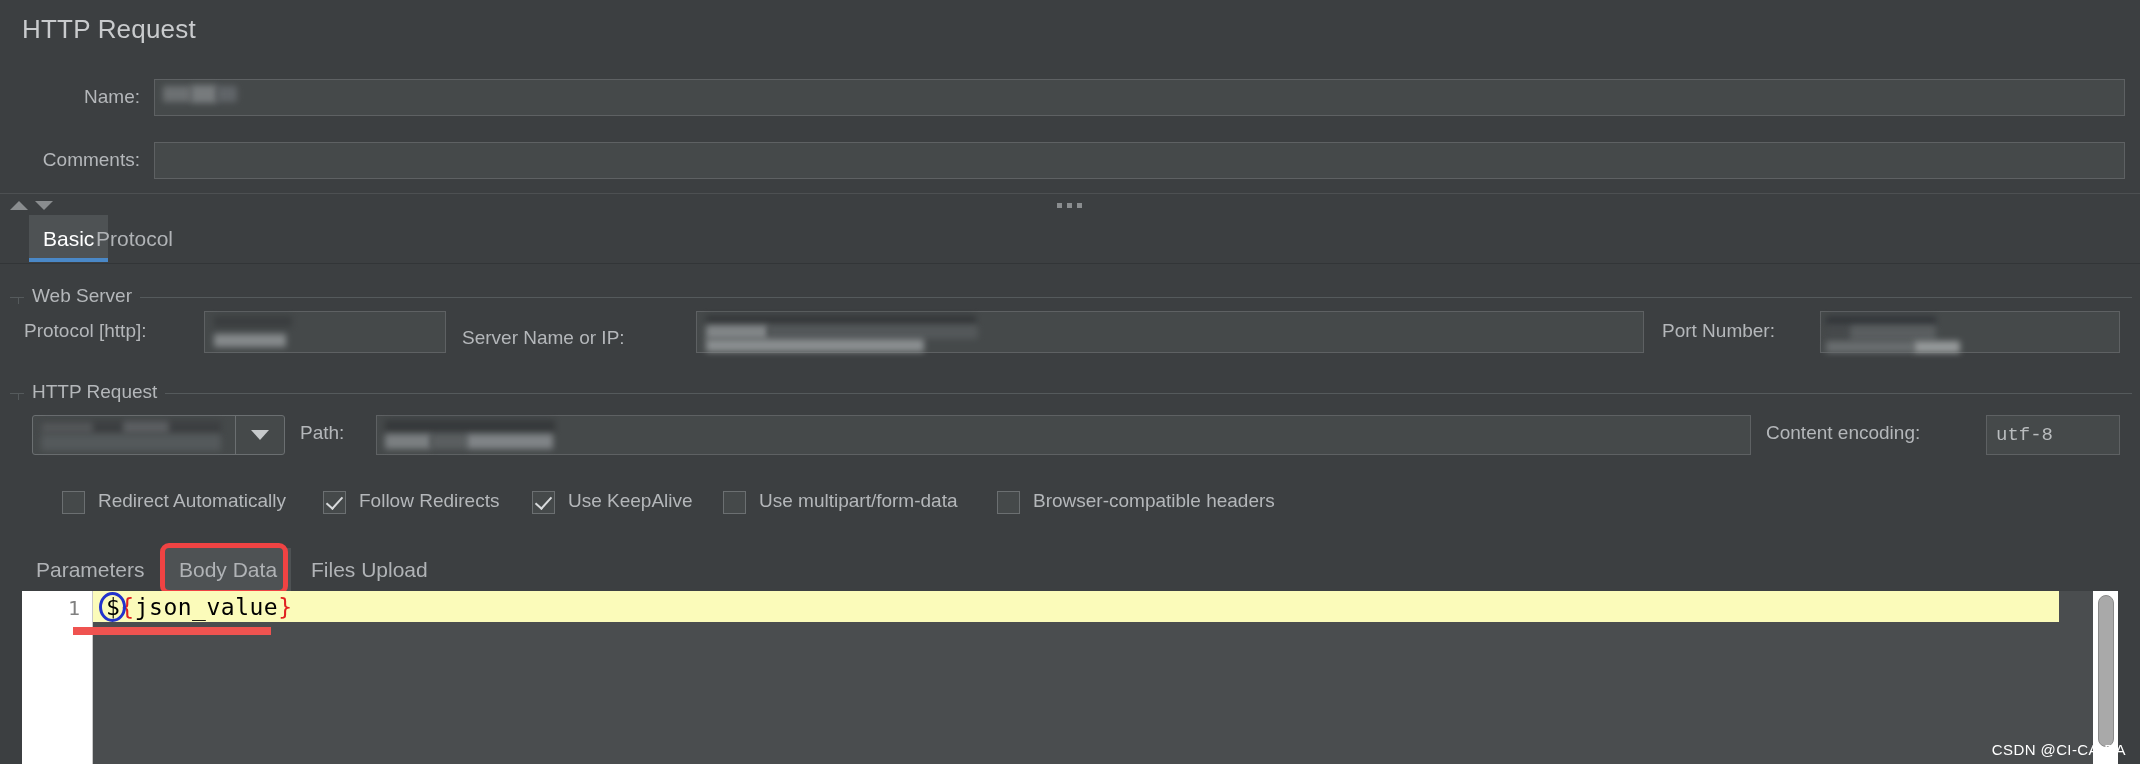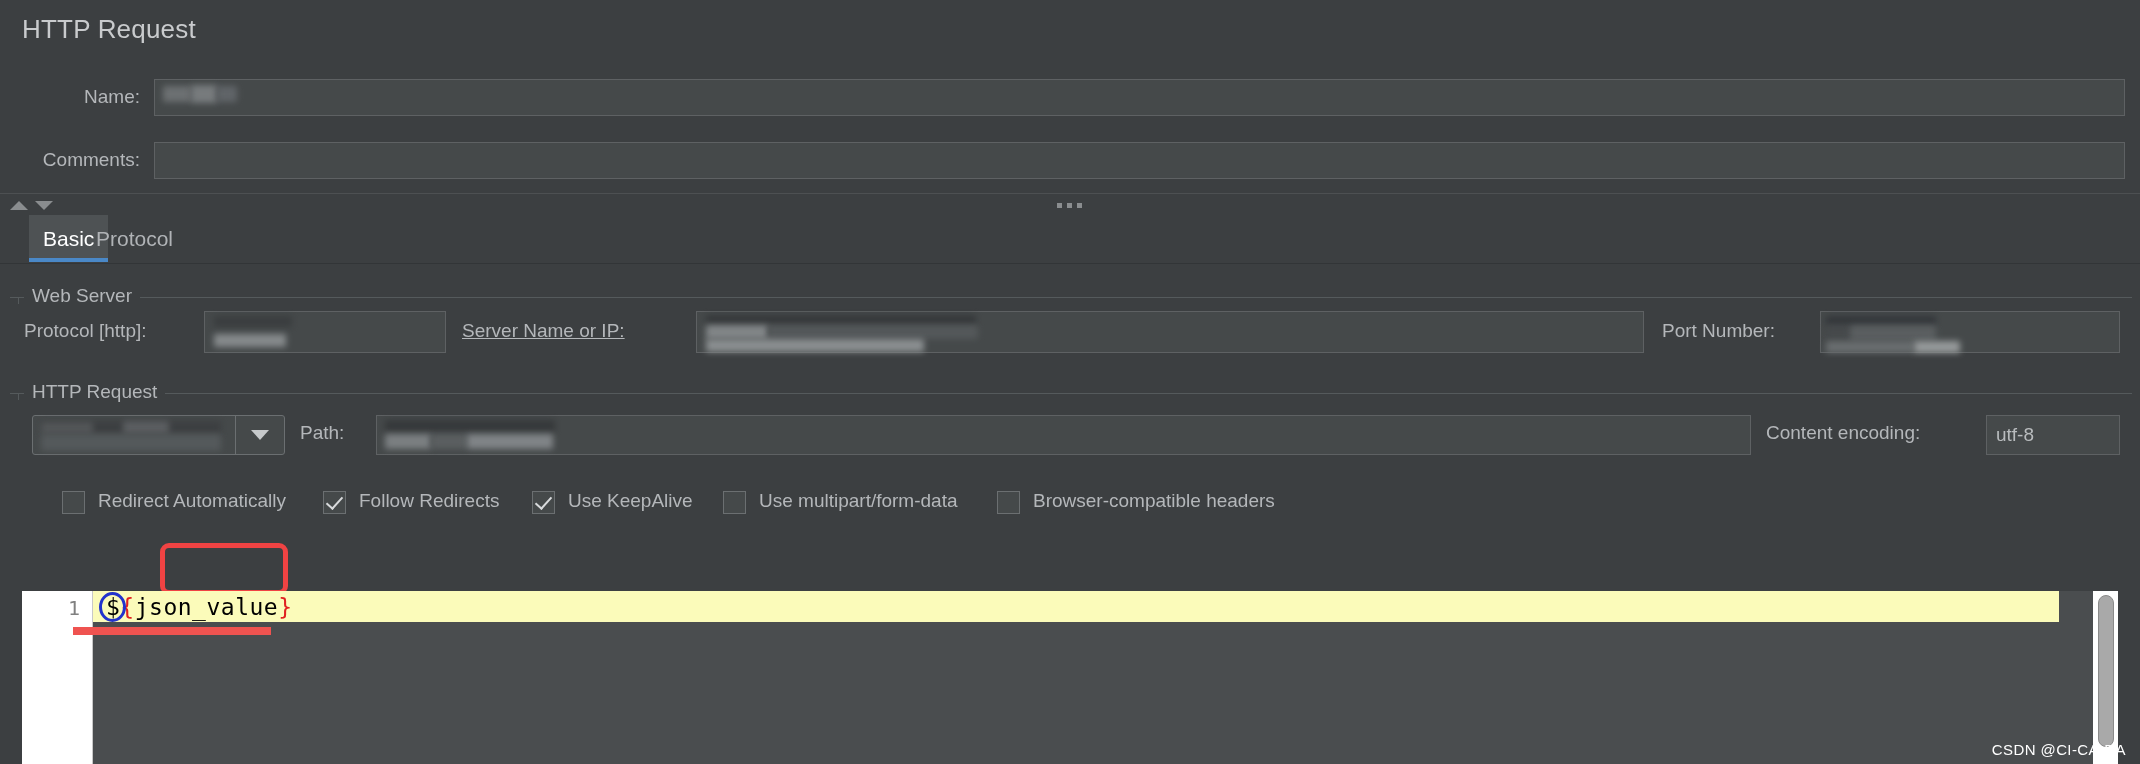--- a/index.html
+++ b/index.html
@@ -53,20 +53,21 @@
     white-space: nowrap;
   }
   .lbl-name { width: 140px; padding-right: 14px; }
   .lbl-comments { width: 140px; padding-right: 14px; }
   .text-input {
     box-sizing: border-box;
     height: 37px;
     background: #45494a;
     border: 1px solid #5e6163;
     position: relative;
+    font-family: Liberation Mono, monospace;
   }
   .inp-name { width: 1971px; }
   .inp-comments { width: 1971px; }
 
   
   .redact {
     position: absolute;
     border-radius: 1px;
     filter: blur(3px);
     opacity: 0.95;
@@ -395,21 +396,21 @@
     <div class="group-border"></div>
     <div class="group-tick"></div>
     <div class="group-legend">Web Server</div>
 
     <div class="inline-label" style="left:14px; top:23px;">Protocol [http]:</div>
     <div class="text-input" style="position:absolute; left:194px; top:14px; width:242px; height:42px;">
       <span class="redact" style="left:9px; top:4px; width:78px; height:11px; background:#3a3d3f;"></span>
       <span class="redact" style="left:9px; top:22px; width:72px; height:13px; background:#898d8f;"></span>
     </div>
 
-    <div class="inline-label" style="left:452px; top:23px;text-decoration:underline;">Server Name or IP:</div>
+    <div class="inline-label" style="left:452px; top:30px;">Server Name or IP:</div>
     <div class="text-input" style="position:absolute; left:686px; top:14px; width:948px; height:42px;">
       <span class="redact" style="left:9px; top:3px; width:270px; height:10px; background:#35383a;"></span>
       <span class="redact" style="left:9px; top:13px; width:62px; height:14px; background:#85898b;"></span>
       <span class="redact" style="left:71px; top:13px; width:210px; height:14px; background:#55595b;"></span>
       <span class="redact" style="left:9px; top:27px; width:218px; height:13px; background:#8e9294;"></span>
     </div>
 
     <div class="inline-label" style="left:1652px; top:23px;">Port Number:</div>
     <div class="text-input" style="position:absolute; left:1810px; top:14px; width:300px; height:42px;">
       <span class="redact" style="left:5px; top:4px; width:110px; height:10px; background:#33363a;"></span>
@@ -457,20 +458,31 @@
     <div class="cb checked" style="left:522px; top:98px;"></div>
     <div class="cb-label" style="left:558px; top:97px;">Use KeepAlive</div>
 
     <div class="cb" style="left:713px; top:98px;"></div>
     <div class="cb-label" style="left:749px; top:97px;">Use multipart/form-data</div>
 
     <div class="cb" style="left:987px; top:98px;"></div>
     <div class="cb-label" style="left:1023px; top:97px;">Browser-compatible headers</div>
   </div>
 
+  <div class="sub-tabs">
+    <div class="sub-tab st-parameters">
+      <span>Parameters</span>
+    </div>
+    <div class="sub-tab st-bodydata selected">
+      <span>Body Data</span>
+    </div>
+    <div class="sub-tab st-filesupload">
+      <span>Files Upload</span>
+    </div>
+  </div>
   <div class="annot-box"></div>
 
   <div class="editor">
     <div class="gutter">
       <div class="gutter-num">1</div>
     </div>
     <div class="code-area">
       <div class="code-line"><span class="tok-plain">$</span><span class="tok-brace">{</span><span class="tok-plain">json_value</span><span class="tok-brace">}</span></div>
     </div>
     <div class="vscroll-track">

